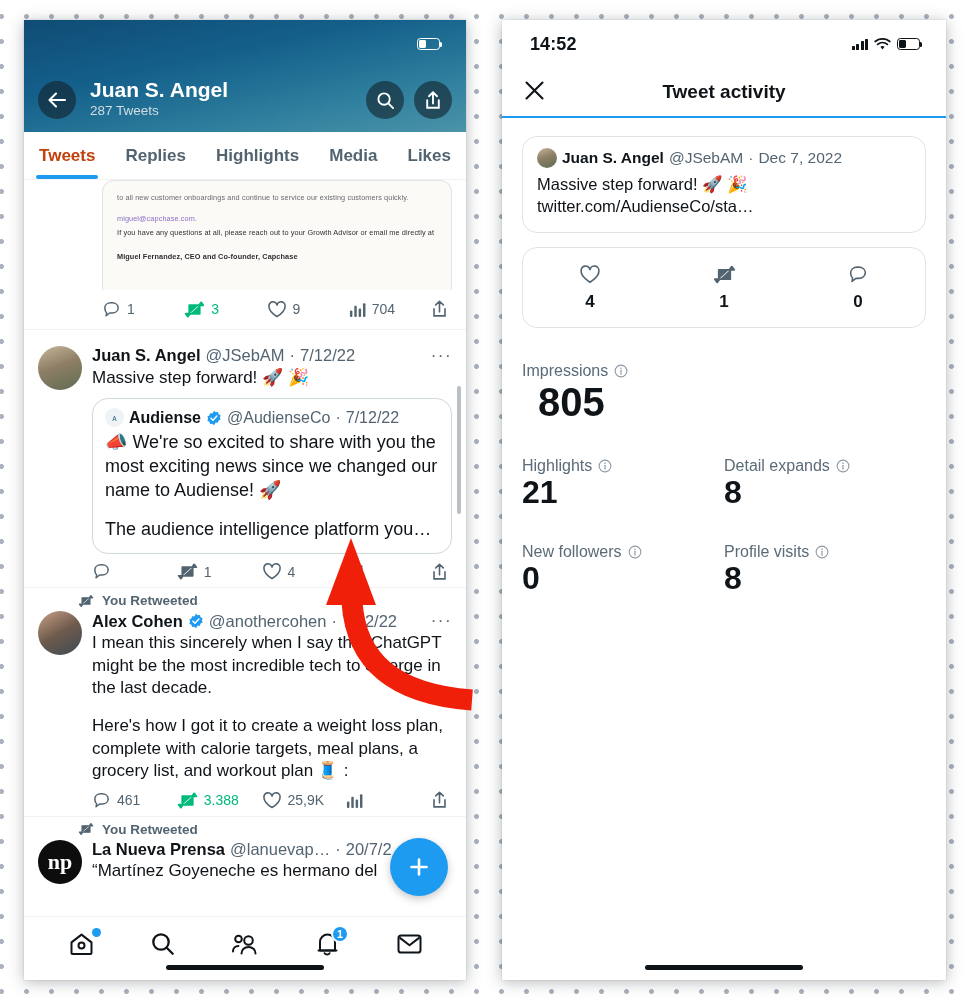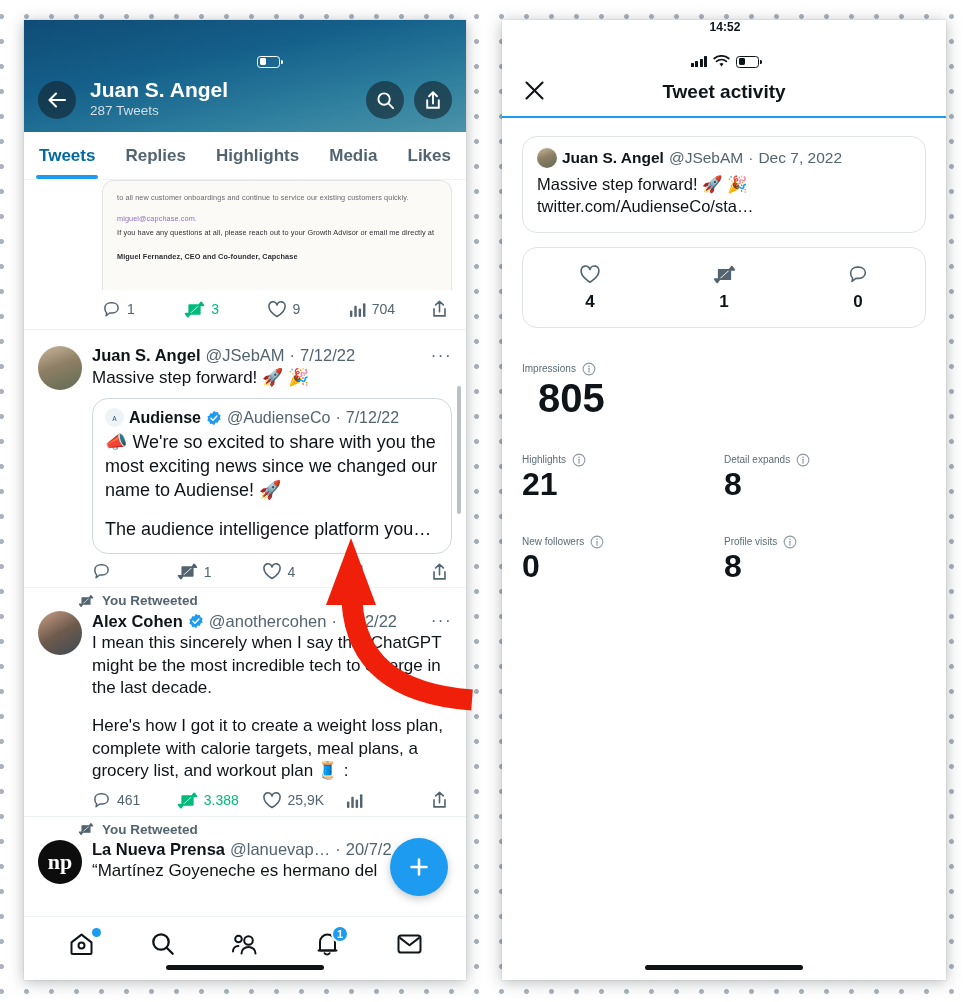--- a/index.html
+++ b/index.html
@@ -23,21 +23,21 @@
     overflow: hidden;
     box-shadow: 0 2px 14px rgba(40,50,60,.34), 0 0 1px rgba(0,0,0,.25);
   }
   #phone-left  { left: 24px;  top: 20px; width: 442px; height: 960px; }
   #phone-right { left: 502px; top: 20px; width: 444px; height: 960px; }
 
   
   .statusbar {
     height: 48px; display: flex; align-items: center;
     justify-content: space-between; padding: 0 26px 0 28px;
-    font-size: 12px; font-weight: bold; letter-spacing: .1px; flex-direction: column;
+    font-size: 18px; font-weight: bold; letter-spacing: .1px;
   }
   .statusbar.dark { color: #fff; }
   .statusbar.light { color: #0f1419; }
   .sb-right { display: flex; align-items: center; gap: 6px; }
   .bars { display: flex; align-items: flex-end; gap: 1.5px; height: 11px; }
   .bars i { width: 3px; background: currentColor; border-radius: .6px; display:block;}
   .bars i:nth-child(1){height:4px}.bars i:nth-child(2){height:6px}
   .bars i:nth-child(3){height:8.5px}.bars i:nth-child(4){height:11px}
   .battery {
     width: 23px; height: 12px; border: 1.6px solid currentColor;
@@ -72,21 +72,21 @@
   
   .tabs {
     position: relative; z-index: 3; background:#fff;
     display:flex; height: 48px; align-items:stretch;
     border-bottom: 1px solid #eff3f4;
   }
   .tab {
     flex: 1 1 auto; display:flex; align-items:center; justify-content:center;
     font-size: 17px; color:#536471; font-weight: bold; position: relative;
   }
-  .tab.active { color:#0369a1; }
+  .tab.active { color:#c2410c; }
   .tab.active::after {
     content:""; position:absolute; bottom:0; left:50%; transform:translateX(-50%);
     width: 62px; height: 4px; border-radius: 2px; background:#1d9bf0;
   }
 
   
   .timeline { position:absolute; top:160px; left:0; right:0; bottom:64px; overflow:hidden; background:#fff;}
   .tw { padding: 16px 14px 6px; border-bottom:1px solid #eff3f4; display:flex; gap:10px; }
   .av { width:44px;height:44px;border-radius:50%;flex:0 0 44px; overflow:hidden; }
   .tw-body { flex:1 1 auto; min-width:0; }
@@ -176,21 +176,21 @@
   .eng-card {
     margin-top:14px; border:1px solid #dfe4e7; border-radius:15px;
     display:flex; padding: 16px 0 15px;
   }
   .eng { flex:1 1 0; display:flex; flex-direction:column; align-items:center; gap:7px; }
   .eng b { font-size:17px; color:#0f1419; }
 
   .metrics { margin-top: 34px; }
   .m-row { display:flex; margin-bottom: 32px; }
   .m-cell { flex:1 1 0; }
-  .m-label { display:flex; align-items:center; gap:6px; color:#5b6b77; font-size:10px; }
+  .m-label { display:flex; align-items:center; gap:6px; color:#5b6b77; font-size:16px; }
   .m-value { font-size:32px; font-weight:bold; color:#0f1419; line-height:1.15; margin-top:-1px;}
   .m-value.big { font-size:40px;margin-left:16px; }
   .info-i { width:14px;height:14px;flex:0 0 14px; }
 
   .arrow { position:absolute; left:0; top:0; pointer-events:none; z-index:60; }
 </style>
 </head>
 <body>
 
 <div class="phone" id="phone-left">

